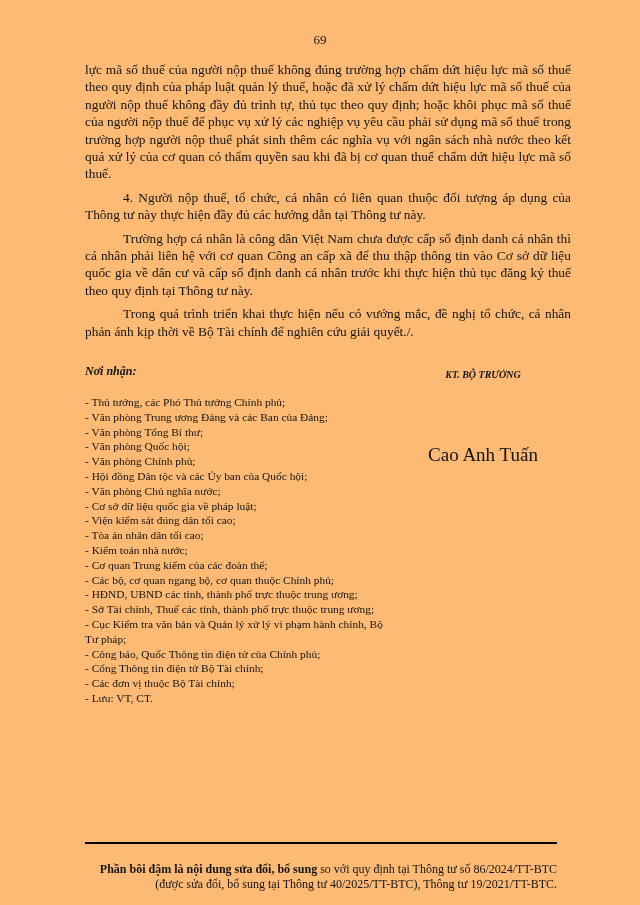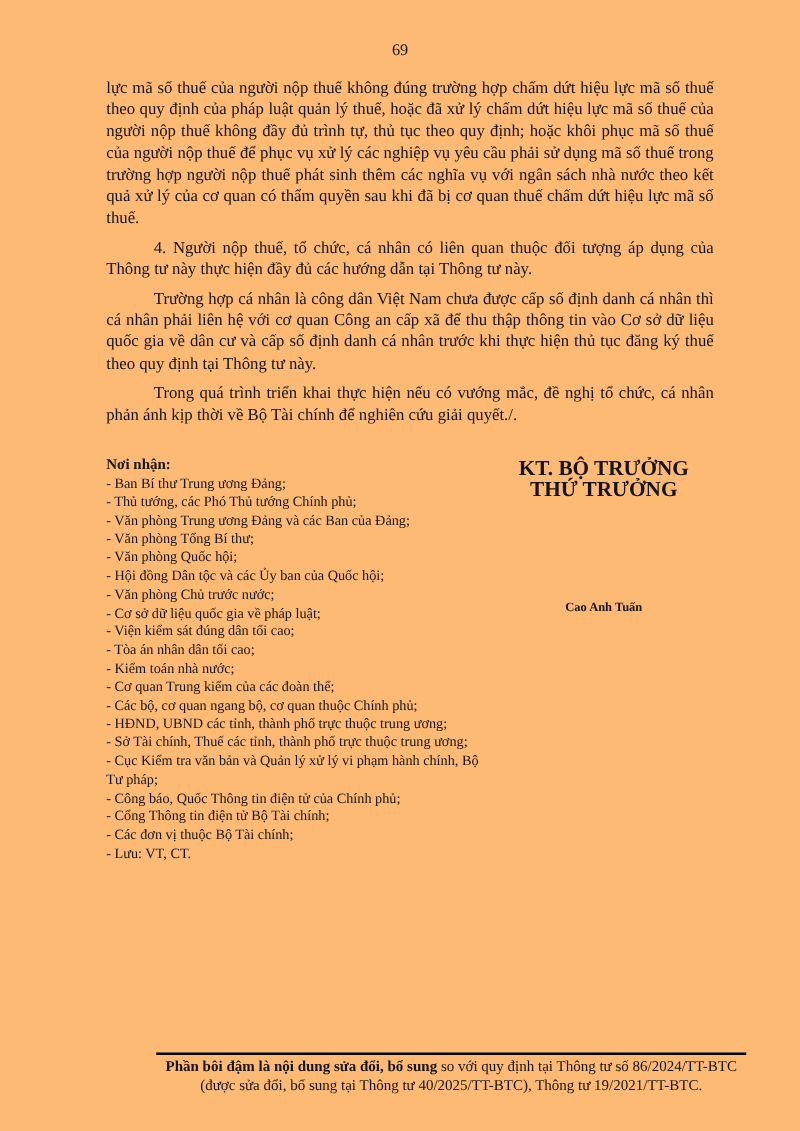--- a/index.html
+++ b/index.html
@@ -40,58 +40,59 @@
     display: flex;
     margin: 24px 69px 0 85px;
   }
   .recipients {
     width: 310px;
     flex: 0 0 310px;
   }
   .recipients-heading {
     font-size: 12px;
     font-weight: bold;
+    font-style: italic;
     line-height: 15px;
-    margin-bottom: 1px;
+    margin-bottom: 16px;
   }
   .recipients ul {
     list-style: none;
     margin: 0;
     padding: 0;
   }
   .recipients li {
     font-size: 11.4px;
     line-height: 14.8px;
   }
   .signature {
     flex: 1 1 auto;
     text-align: center;
     padding-top: 2px;
   }
   .sig-title {
-    font-size: 17px;
+    font-size: 10px;
     font-weight: bold;
     line-height: 17px;
+    font-style: italic;
   }
   .signer {
-    margin-top: 81px;
-    font-size: 10px;
-    font-weight: bold;
+    margin-top: 61px;
+    font-size: 19px;
+    font-weight: normal;
   }
   .footnote {
     position: absolute;
     left: 85px;
     top: 842px;
     width: 472px;
     border-top: 2px solid #000000;
-    padding-top: 2px;
+    padding-top: 18px;
     font-size: 12px;
     line-height: 14.6px;
-    text-align: center;
-    margin-left: 40px;
+    text-align: right;
   }
   .footnote .fn-bold {
     font-weight: bold;
   }
 </style>
 </head>
 <body>
 
 <div class="page">
 
@@ -102,46 +103,45 @@
     <p class="indent">4. Người nộp thuế, tổ chức, cá nhân có liên quan thuộc đối tượng áp dụng của Thông tư này thực hiện đầy đủ các hướng dẫn tại Thông tư này.</p>
     <p class="indent">Trường hợp cá nhân là công dân Việt Nam chưa được cấp số định danh cá nhân thì cá nhân phải liên hệ với cơ quan Công an cấp xã để thu thập thông tin vào Cơ sở dữ liệu quốc gia về dân cư và cấp số định danh cá nhân trước khi thực hiện thủ tục đăng ký thuế theo quy định tại Thông tư này.</p>
     <p class="indent">Trong quá trình triển khai thực hiện nếu có vướng mắc, đề nghị tổ chức, cá nhân phản ánh kịp thời về Bộ Tài chính để nghiên cứu giải quyết./.</p>
   </div>
 
   <div class="sign-section">
 
     <div class="recipients">
       <div class="recipients-heading">Nơi nhận:</div>
       <ul>
-        <li>- Ban Bí thư Trung ương Đảng;</li>
         <li>- Thủ tướng, các Phó Thủ tướng Chính phủ;</li>
         <li>- Văn phòng Trung ương Đảng và các Ban của Đảng;</li>
         <li>- Văn phòng Tổng Bí thư;</li>
         <li>- Văn phòng Quốc hội;</li>
+        <li>- Văn phòng Chính phủ;</li>
         <li>- Hội đồng Dân tộc và các Ủy ban của Quốc hội;</li>
-        <li>- Văn phòng Chủ trước nước;</li>
+        <li>- Văn phòng Chủ nghĩa nước;</li>
         <li>- Cơ sở dữ liệu quốc gia về pháp luật;</li>
         <li>- Viện kiểm sát đúng dân tối cao;</li>
         <li>- Tòa án nhân dân tối cao;</li>
         <li>- Kiểm toán nhà nước;</li>
         <li>- Cơ quan Trung kiểm của các đoàn thể;</li>
         <li>- Các bộ, cơ quan ngang bộ, cơ quan thuộc Chính phủ;</li>
         <li>- HĐND, UBND các tỉnh, thành phố trực thuộc trung ương;</li>
         <li>- Sở Tài chính, Thuế các tỉnh, thành phố trực thuộc trung ương;</li>
         <li>- Cục Kiểm tra văn bản và Quản lý xử lý vi phạm hành chính, Bộ Tư pháp;</li>
         <li>- Công báo, Quốc Thông tin điện tử của Chính phủ;</li>
         <li>- Cổng Thông tin điện tử Bộ Tài chính;</li>
         <li>- Các đơn vị thuộc Bộ Tài chính;</li>
         <li>- Lưu: VT, CT.</li>
       </ul>
     </div>
 
     <div class="signature">
       <div class="sig-title">KT. BỘ TRƯỞNG</div>
-      <div class="sig-title">THỨ TRƯỞNG</div>
       <div class="signer">Cao Anh Tuấn</div>
     </div>
 
   </div>
 
   <div class="footnote">
     <span class="fn-bold">Phần bôi đậm là nội dung sửa đổi, bổ sung</span><span> so với quy định tại Thông tư số 86/2024/TT-BTC (được sửa đổi, bổ sung tại Thông tư 40/2025/TT-BTC), Thông tư 19/2021/TT-BTC.</span>
   </div>
 
 </div>

